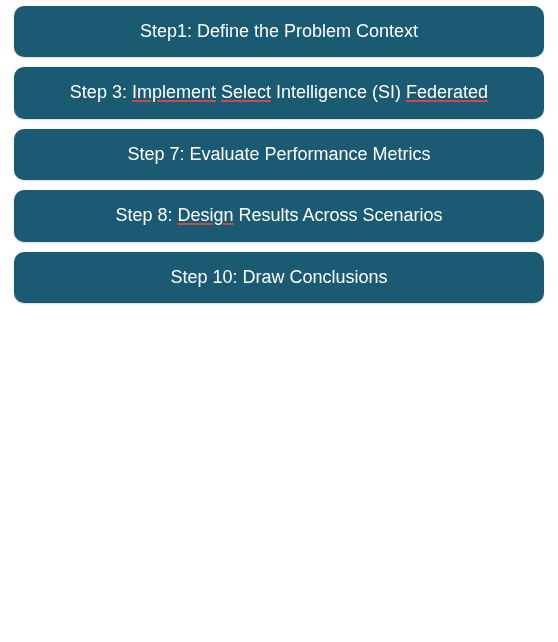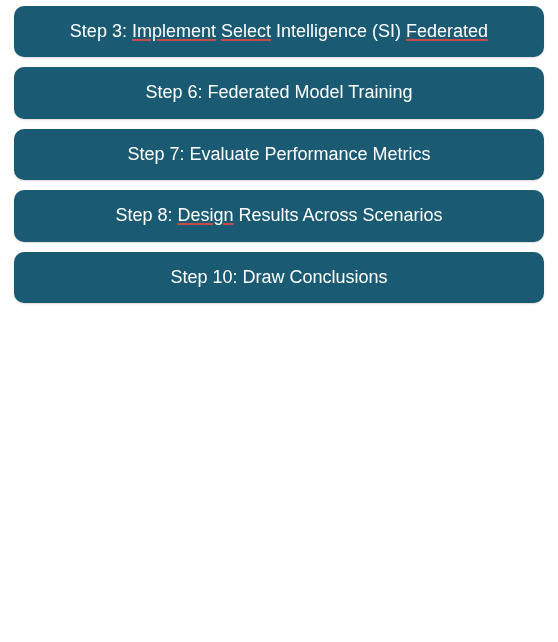--- a/index.html
+++ b/index.html
@@ -39,24 +39,24 @@
     }
     .step-text {
       white-space: normal;
     }
   </style>
 </head>
 <body>
 
 <div class="step-container">
   <div class="step-box">
-    <span class="step-text">Step 3: <span class="underline-word">Implement</span> <span class="underline-word">Select</span> Intelligence (SI) <span class="underline-word">Federated</span></span>
+    <span class="step-text">Step1: Define the Problem Context</span>
   </div>
   <div class="step-box">
-    <span class="step-text">Step 6: Federated Model Training</span>
+    <span class="step-text">Step 3: <span class="underline-word">Implement</span> <span class="underline-word">Select</span> Intelligence (SI) <span class="underline-word">Federated</span></span>
   </div>
   <div class="step-box">
     <span class="step-text">Step 7: Evaluate Performance Metrics</span>
   </div>
   <div class="step-box">
     <span class="step-text">Step 8: <span class="underline-word">Design</span> Results Across Scenarios</span>
   </div>
   <div class="step-box">
     <span class="step-text">Step 10: Draw Conclusions</span>
   </div>

